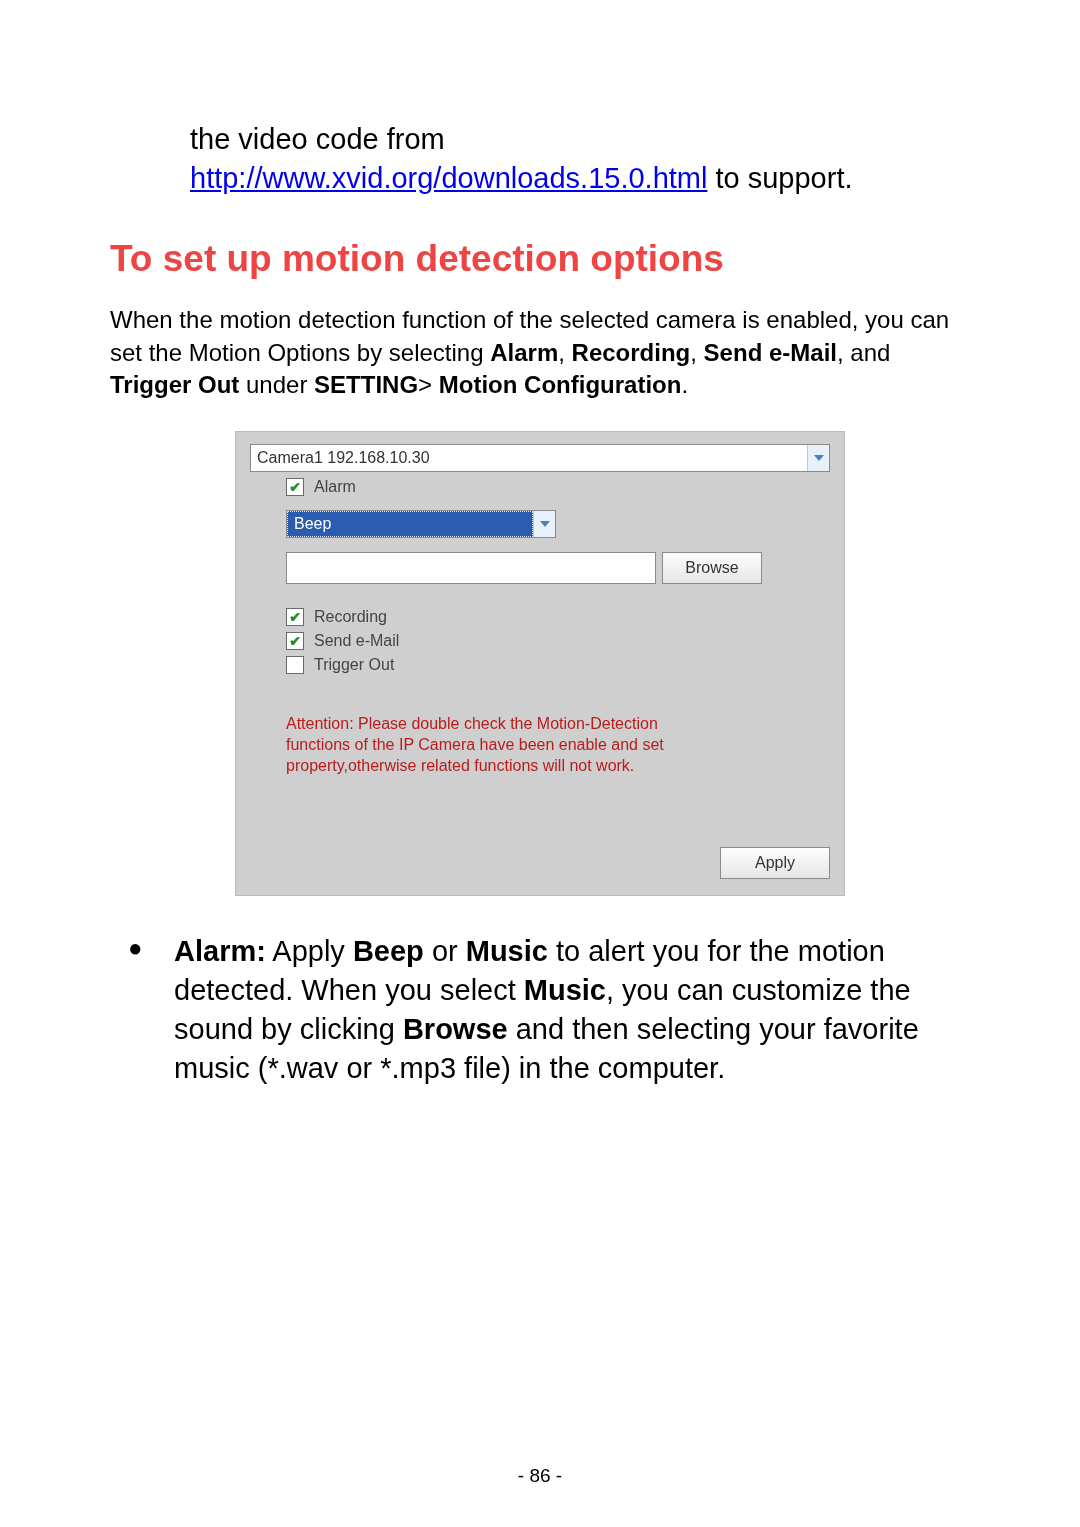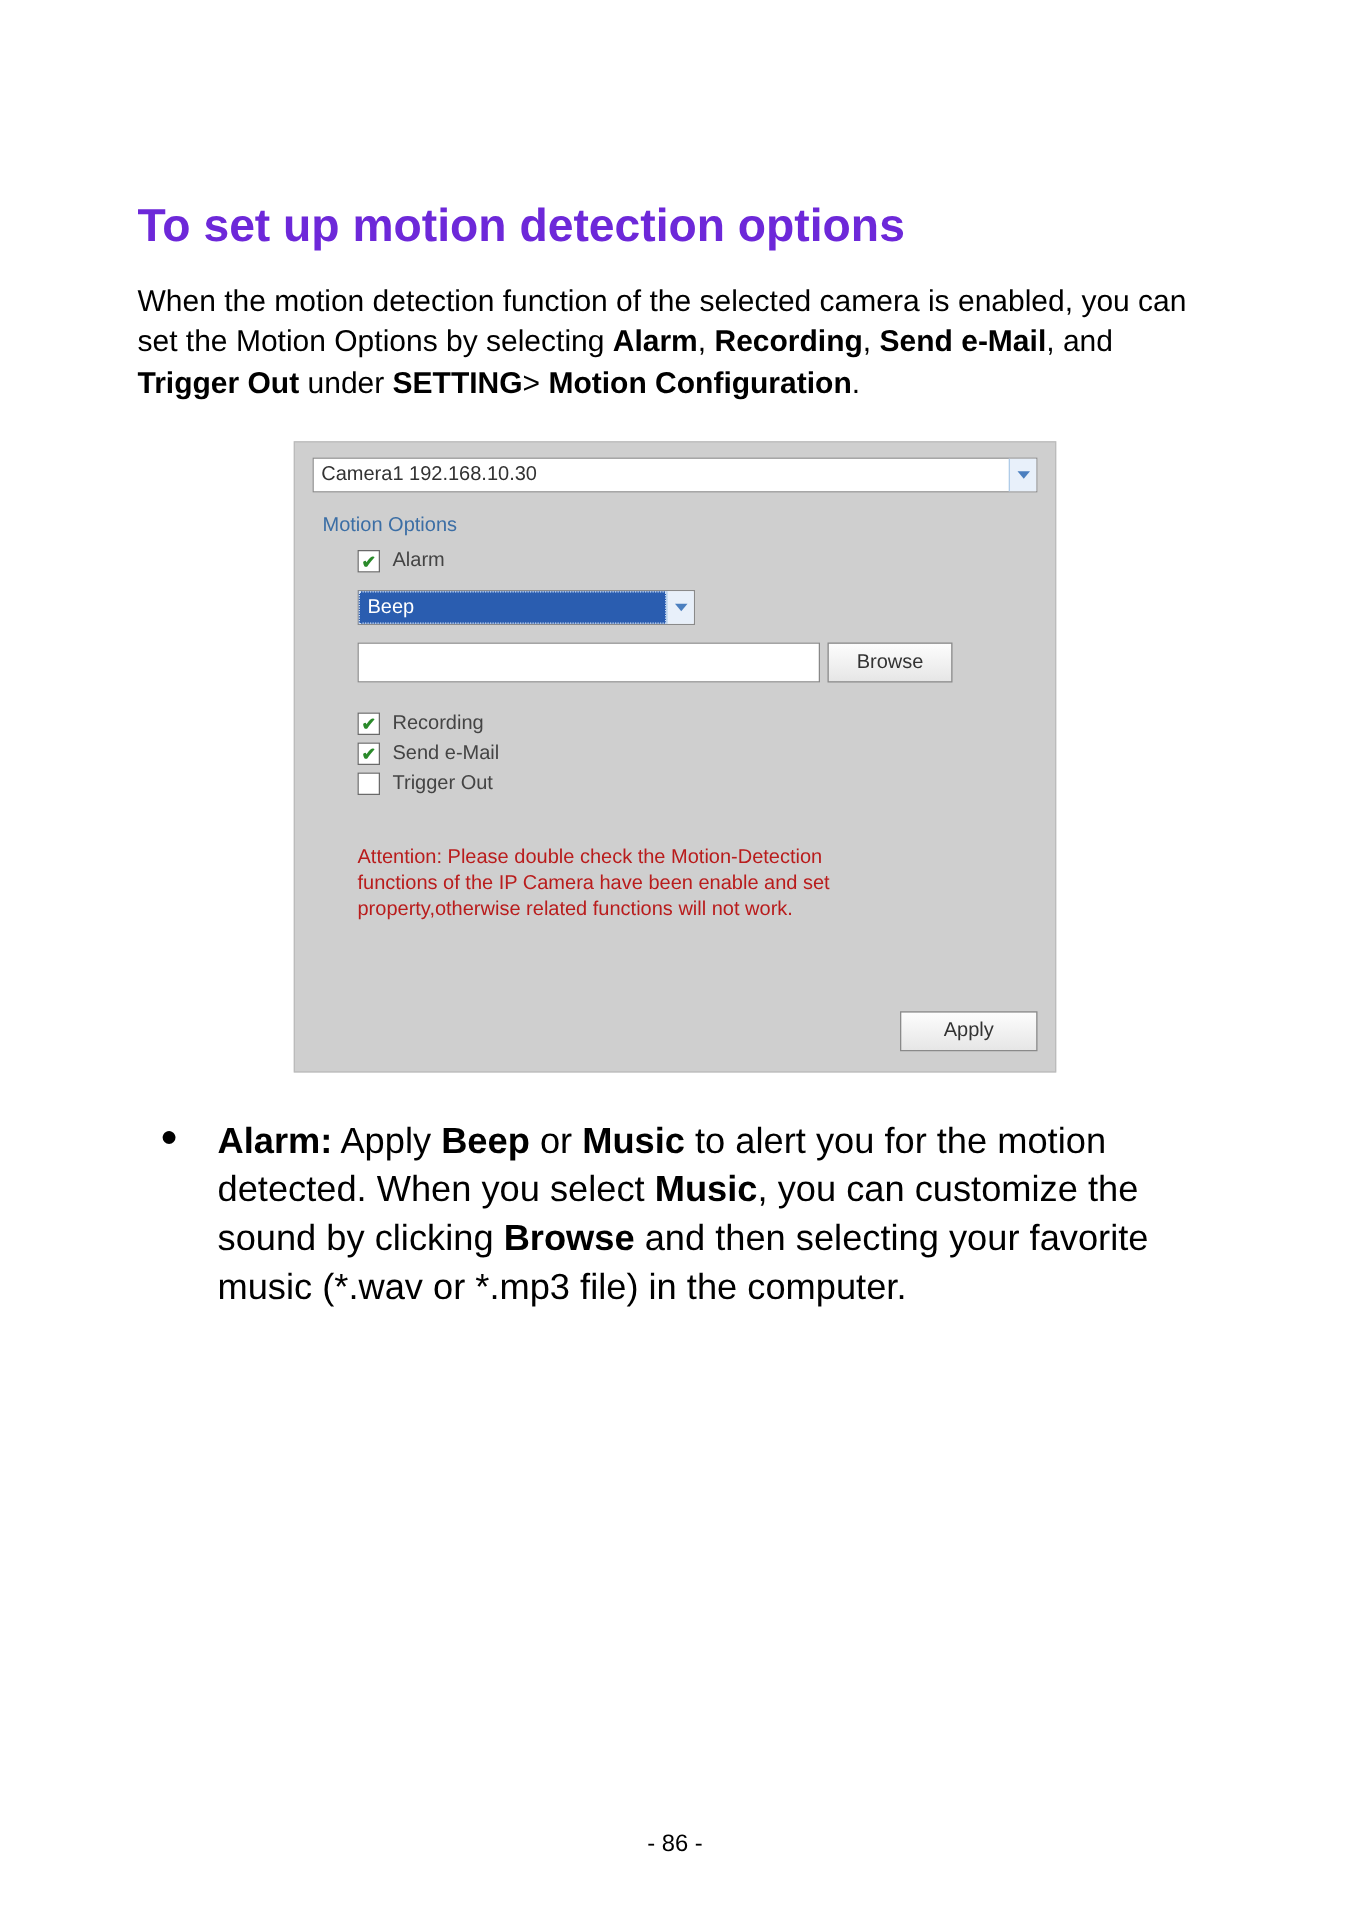--- a/index.html
+++ b/index.html
@@ -23,21 +23,21 @@
     margin-left: 80px;
   }
   .intro-text a {
     color: #0000ee;
     text-decoration: underline;
   }
   h2.section-heading {
     font-size: 37px;
     font-weight: bold;
     margin: 40px 0 24px 0;
-    color: #6d28d9;
+    color: #ef4444;
   }
   .body-para {
     font-size: 24px;
     line-height: 1.35;
     margin-bottom: 30px;
   }
   b { font-weight: bold; }
 
   
   .dialog {
@@ -180,37 +180,40 @@
     text-align: center;
     font-size: 19px;
     color: #000;
   }
 </style>
 </head>
 <body>
 
 <div class="page">
 
+  <div class="intro-text">
+    <span>the video code from </span>
+    <a href="#">http://www.xvid.org/downloads.15.0.html</a><span> to support.</span>
+  </div>
 
   <h2 class="section-heading">To set up motion detection options</h2>
 
   <div class="body-para">
     <span>When the motion detection function of the selected camera is enabled, you can set the Motion Options by selecting </span><b>Alarm</b><span>, </span><b>Recording</b><span>, </span><b>Send e-Mail</b><span>, and </span><b>Trigger Out</b><span> under </span><b>SETTING</b><span>&gt; </span><b>Motion Configuration</b><span>.</span>
   </div>
 
   <div class="dialog">
 
     <div class="combo">
       <div class="combo-text">Camera1 192.168.10.30</div>
       <div class="combo-btn">
           <span class="chev"></span>
         </div>
     </div>
 
-    <div class="group-label">Motion Options</div>
 
     <div class="option-row">
       <div class="cbx">✔</div>
       <span>Alarm</span>
     </div>
 
     <div class="combo beep">
       <div class="combo-text-sel">Beep</div>
       <div class="combo-btn">
           <span class="chev"></span>

